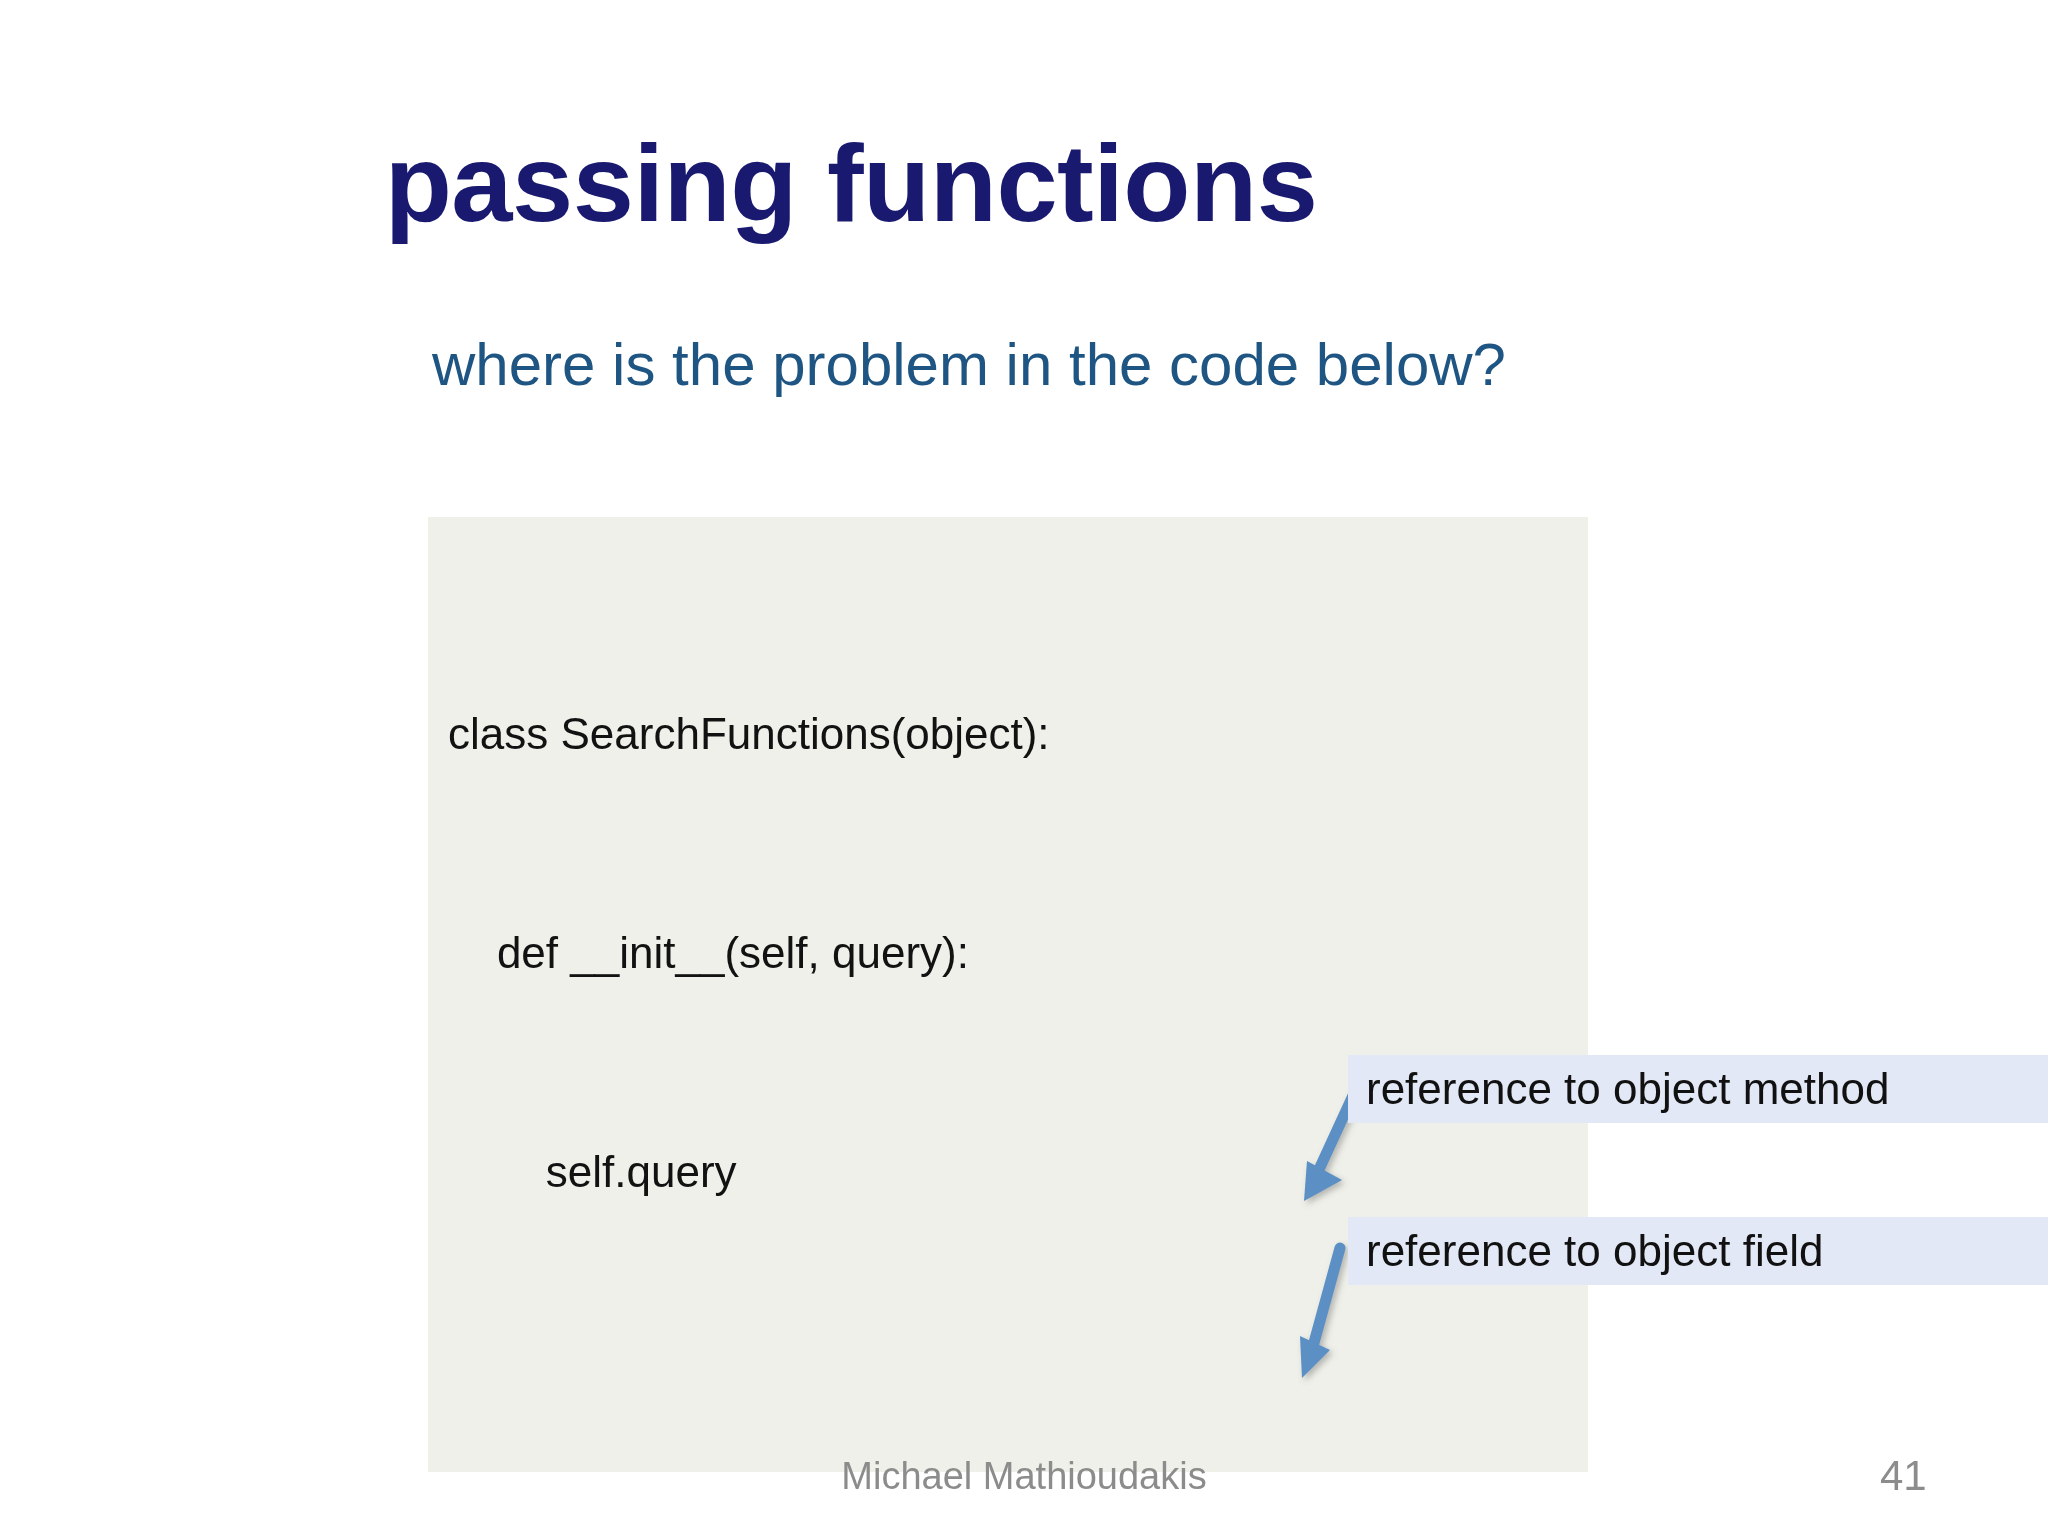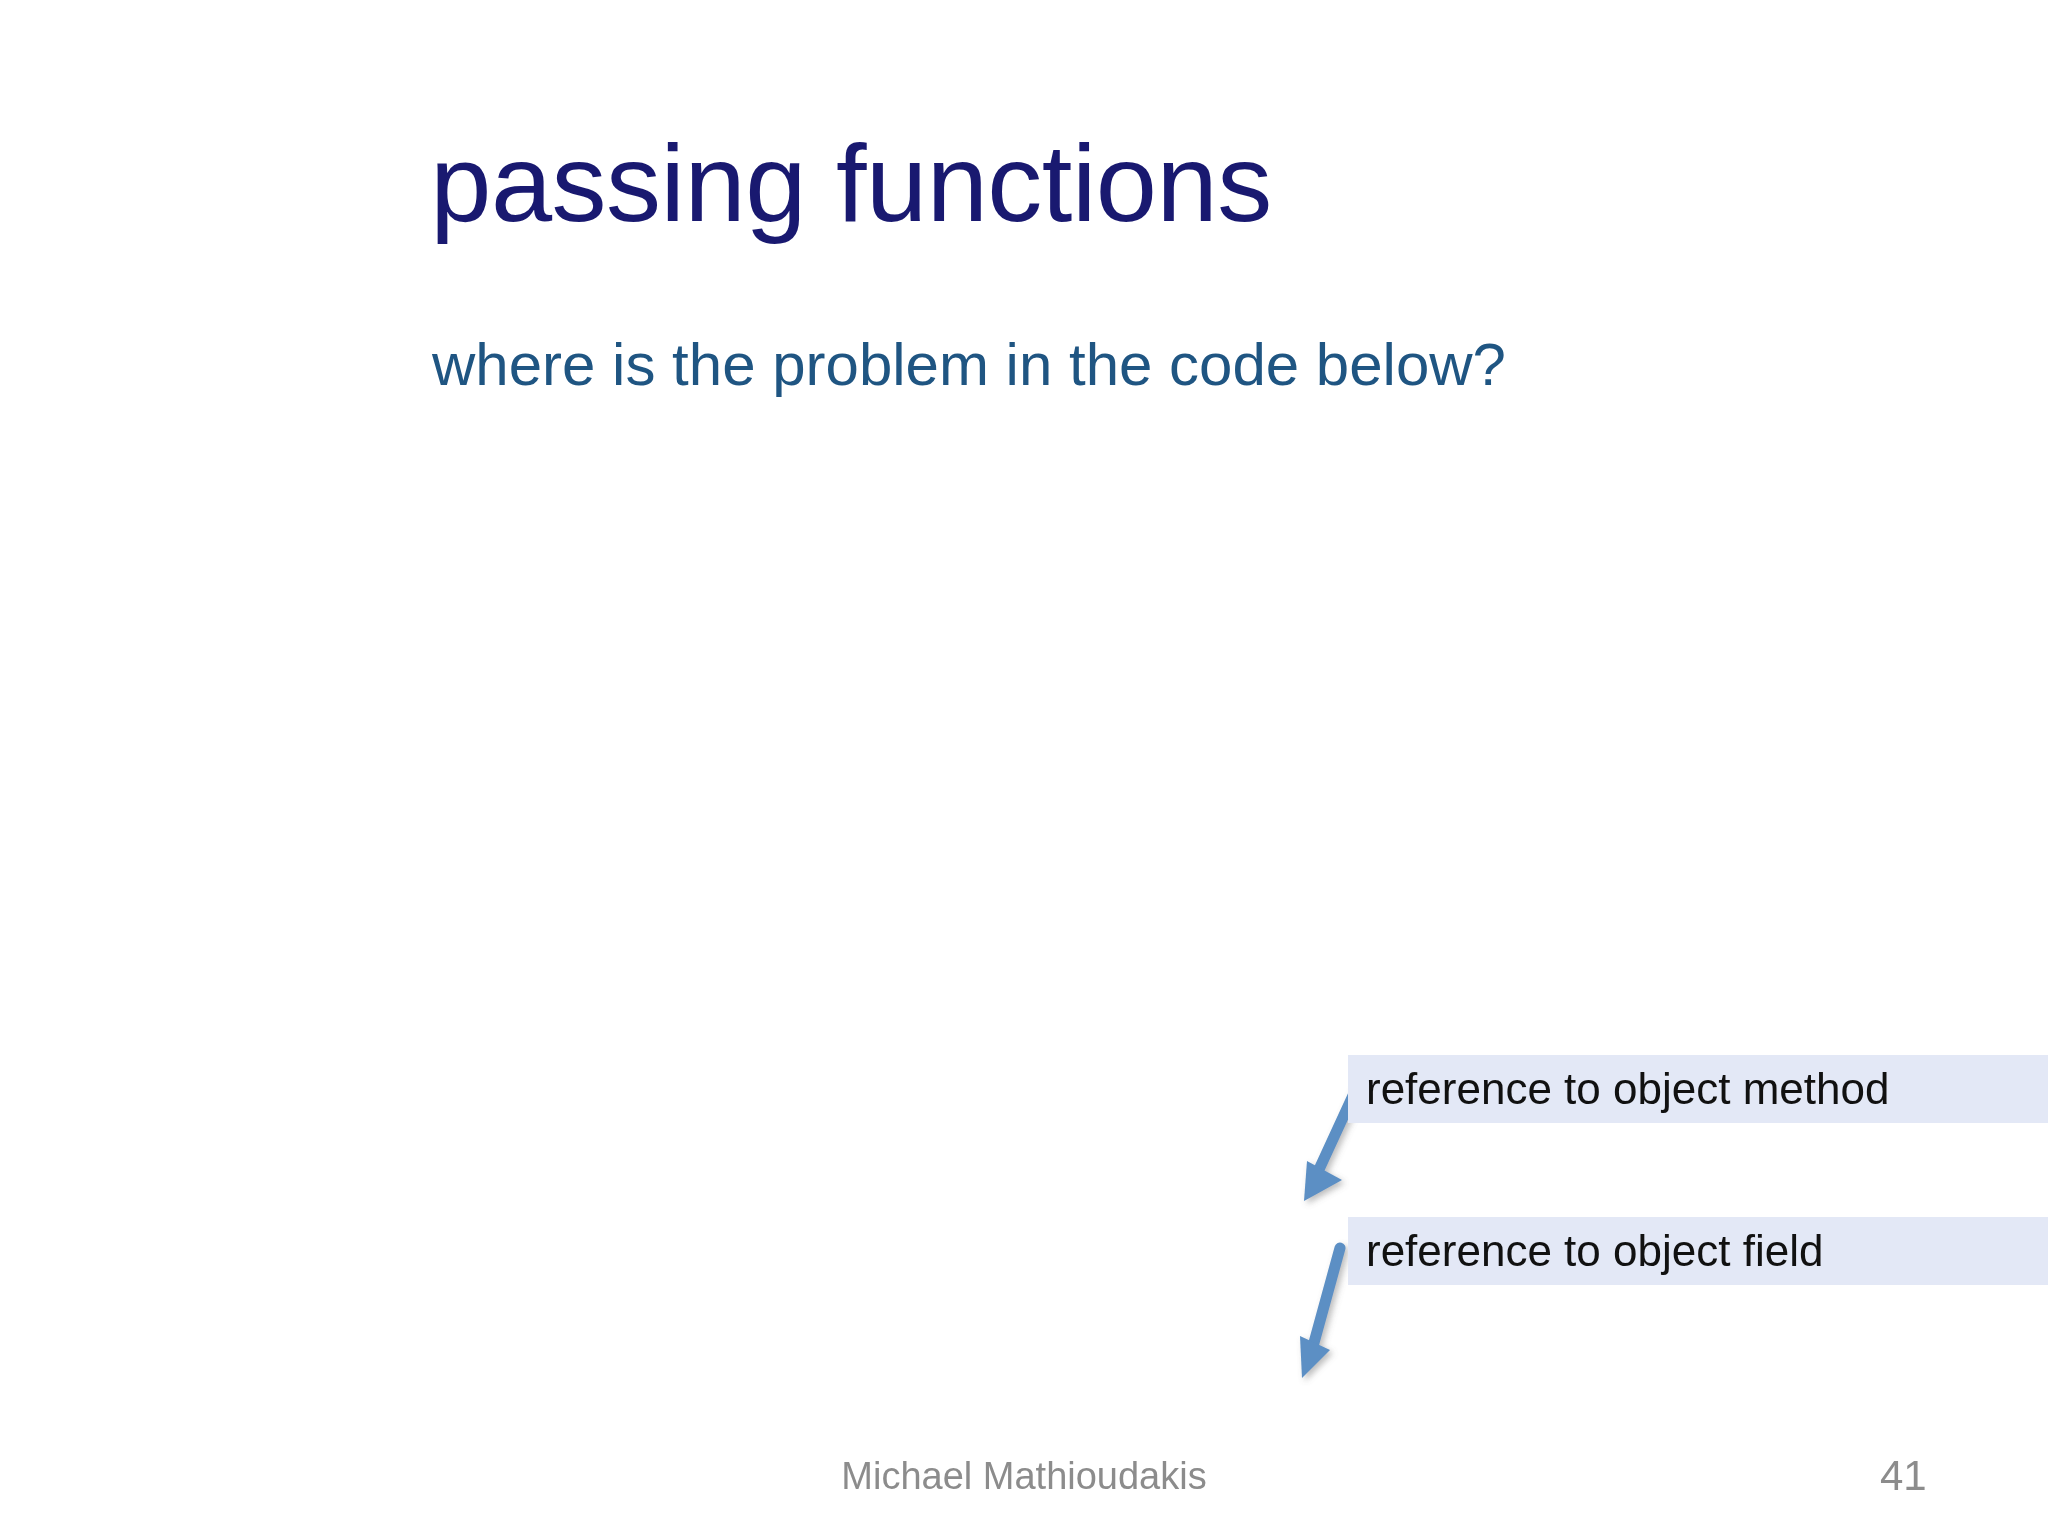--- a/index.html
+++ b/index.html
@@ -21,21 +21,21 @@
   
   .slide-title {
     position: absolute;
     left: 0;
     top: 128px;
     width: 1702px;
     text-align: center;
     font-size: 110px;
     line-height: 1.0;
     color: #191970;
-    font-weight: 400;
+    font-weight: 700;
     letter-spacing: -0.5px;
     white-space: nowrap;
   }
 
   
   .slide-subtitle {
     position: absolute;
     left: 432px;
     top: 335px;
     font-size: 60px;
@@ -126,20 +126,36 @@
 </style>
 </head>
 <body>
 
 <div class="slide">
 
   <div class="slide-title">passing functions</div>
 
   <div class="slide-subtitle">where is the problem in the code below?</div>
 
+  <div class="code-block">
+    <div class="code-lines">
+      <div class="code-line">class SearchFunctions(object):</div>
+      <div class="code-line">    def __init__(self, query):</div>
+      <div class="code-line">        self.query</div>
+      <div class="code-line blank"></div>
+      
+      
+      
+      
+      
+      
+      
+      
+    </div>
+  </div>
 
   <svg class="arrow-svg arrow-method" width="120" height="150" viewBox="0 0 120 150">
     <defs>
       <filter id="shadow1" x="-50%" y="-50%" width="220%" height="220%">
         <feDropShadow dx="3" dy="3" stdDeviation="3" flood-color="#6b6b6b" flood-opacity="0.45"></feDropShadow>
       </filter>
     </defs>
     <g filter="url(#shadow1)">
       <line x1="72" y1="8" x2="26" y2="108" stroke="#5b8fc4" stroke-width="11" stroke-linecap="round"></line>
       <polygon points="14,133 17,93 52,112" fill="#5b8fc4"></polygon>

